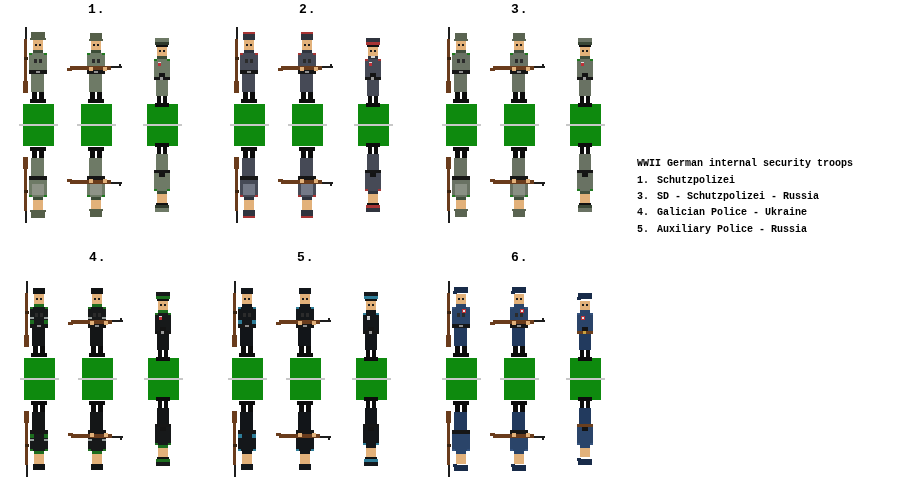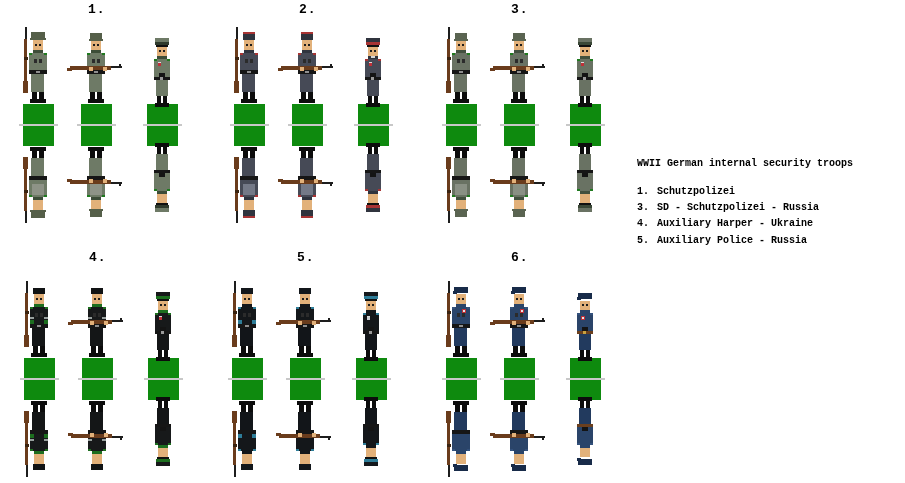--- a/index.html
+++ b/index.html
@@ -13,21 +13,21 @@
     position:absolute;left:82px;top:2px;font-size:13px;font-weight:700;color:#000;
     letter-spacing:1px;white-space:nowrap;
   }
   .fig-col{position:absolute;top:20px;width:66px;height:212px;}
   .fig-col svg{display:block;}
   .info{
     position:absolute;left:637px;top:157px;color:#000;font-weight:700;
     font-size:10px;white-space:nowrap;
   }
   .info .hdr div{line-height:14px;}
-  .unit-list{margin-top:13px;}
+  .unit-list{margin-top:2px;}
   .unit-list .u-line{line-height:16.2px;}
   .u-line .num{margin-right:8px;}
 </style>
 </head>
 <body>
 
 <div id="board">
     <div class="unit-group" style="left: 6px; top: 0px;">
       <div class="group-label">1.</div>
       <div class="fig-col" style="left: -1.5px;">
@@ -965,16 +965,16 @@
     </div>
   </div>
 
 <div class="info">
   <div class="hdr">
     <div>WWII German internal security troops</div>
   </div>
   <div class="unit-list" id="unit-list">
       <div class="u-line"><span class="num">1.</span><span>Schutzpolizei</span></div>
       <div class="u-line"><span class="num">3.</span><span>SD - Schutzpolizei - Russia</span></div>
-      <div class="u-line"><span class="num">4.</span><span>Auxiliary Harper - Ukraine</span></div>
+      <div class="u-line"><span class="num">4.</span><span>Galician Police - Ukraine</span></div>
       <div class="u-line"><span class="num">5.</span><span>Auxiliary Police - Russia</span></div>
     </div>
 </div>
 
 </body></html>

